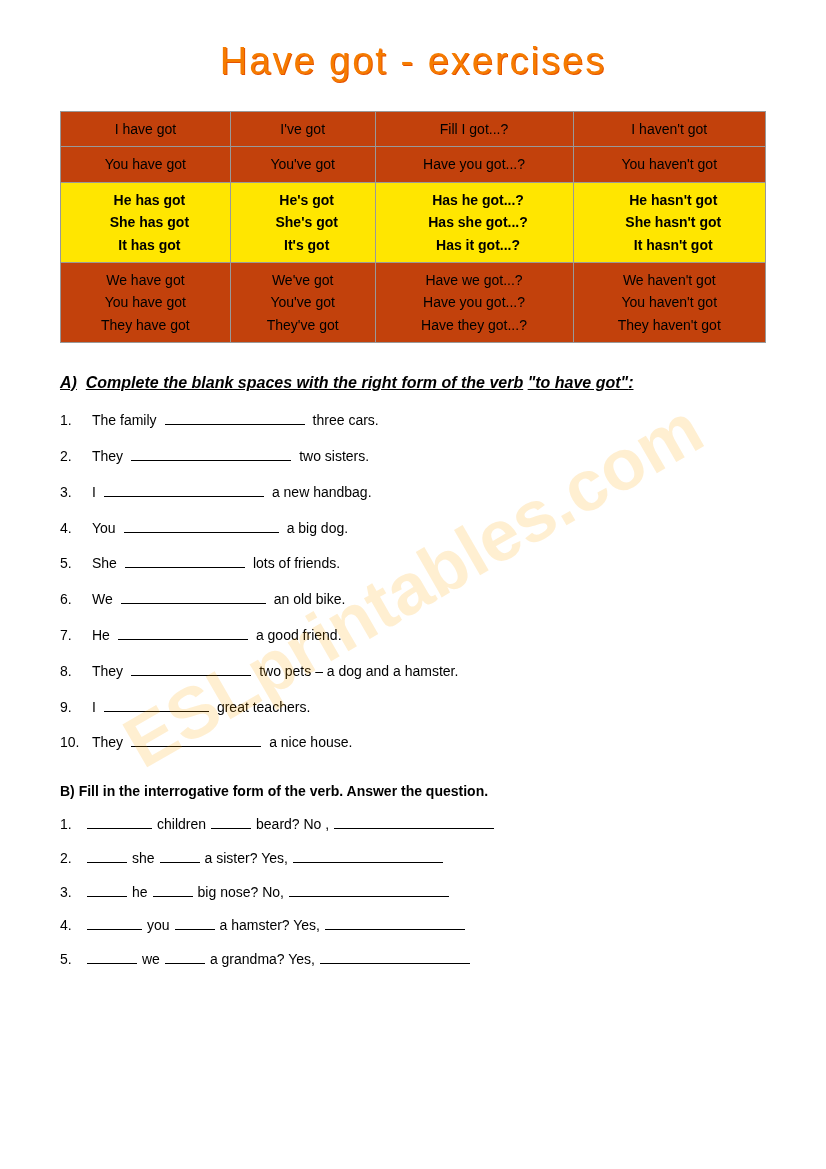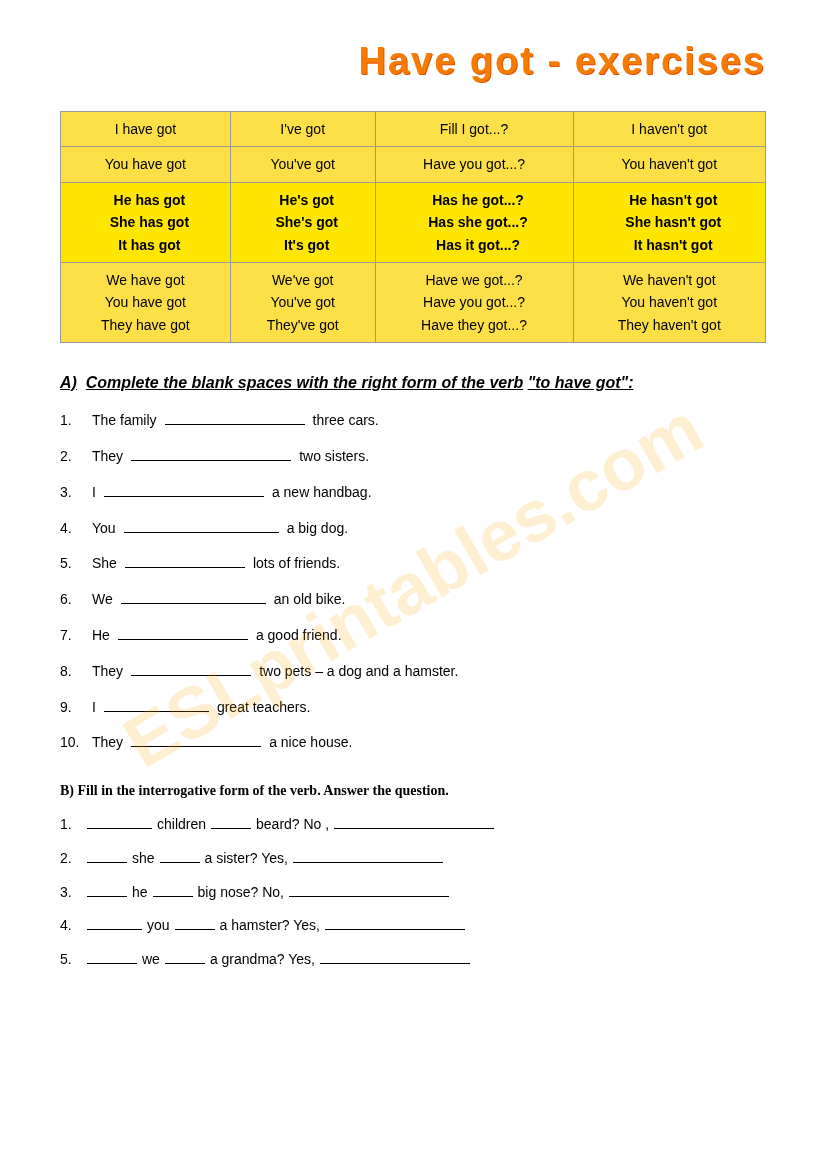--- a/index.html
+++ b/index.html
@@ -23,23 +23,23 @@
       font-size: 72px;
       font-weight: bold;
       color: rgba(255, 165, 0, 0.18);
       white-space: nowrap;
       pointer-events: none;
       z-index: 10;
       font-family: Arial, sans-serif;
     }
 
     .title {
-      text-align: right;
+      text-align: center;
       font-size: 38px;
-      font-weight: bold;
+      font-weight: normal;
       color: #f57c00;
       font-family: 'Comic Sans MS', cursive, sans-serif;
       margin-bottom: 28px;
       letter-spacing: 2px;
       text-shadow: 1px 1px 0 #e65100;
     }
 
     
     .conj-table {
       width: 100%;
@@ -52,21 +52,21 @@
       text-align: center;
       vertical-align: middle;
       line-height: 1.6;
     }
     .row-yellow td {
       background-color: #FFE600;
       font-weight: bold;
       padding-left: 20px;
     }
     .row-white td {
-      background-color: #fde047;
+      background-color: #c2410c;
     }
 
     
     .section-title {
       font-weight: bold;
       margin-bottom: 14px;
       font-size: 16px;
       line-height: 1.5;
     }
     .section-title span {
@@ -97,21 +97,20 @@
       min-width: 140px;
       height: 16px;
       vertical-align: bottom;
       margin: 0 4px;
     }
 
     .section-b-title {
       font-weight: bold;
       margin-bottom: 14px;
       font-size: 14px;
-      font-family: Liberation Serif, serif;
     }
 
     .exercise-b-list {
       list-style: none;
       padding: 0;
       margin: 0;
     }
     .exercise-b-list li {
       margin-bottom: 10px;
       display: flex;

